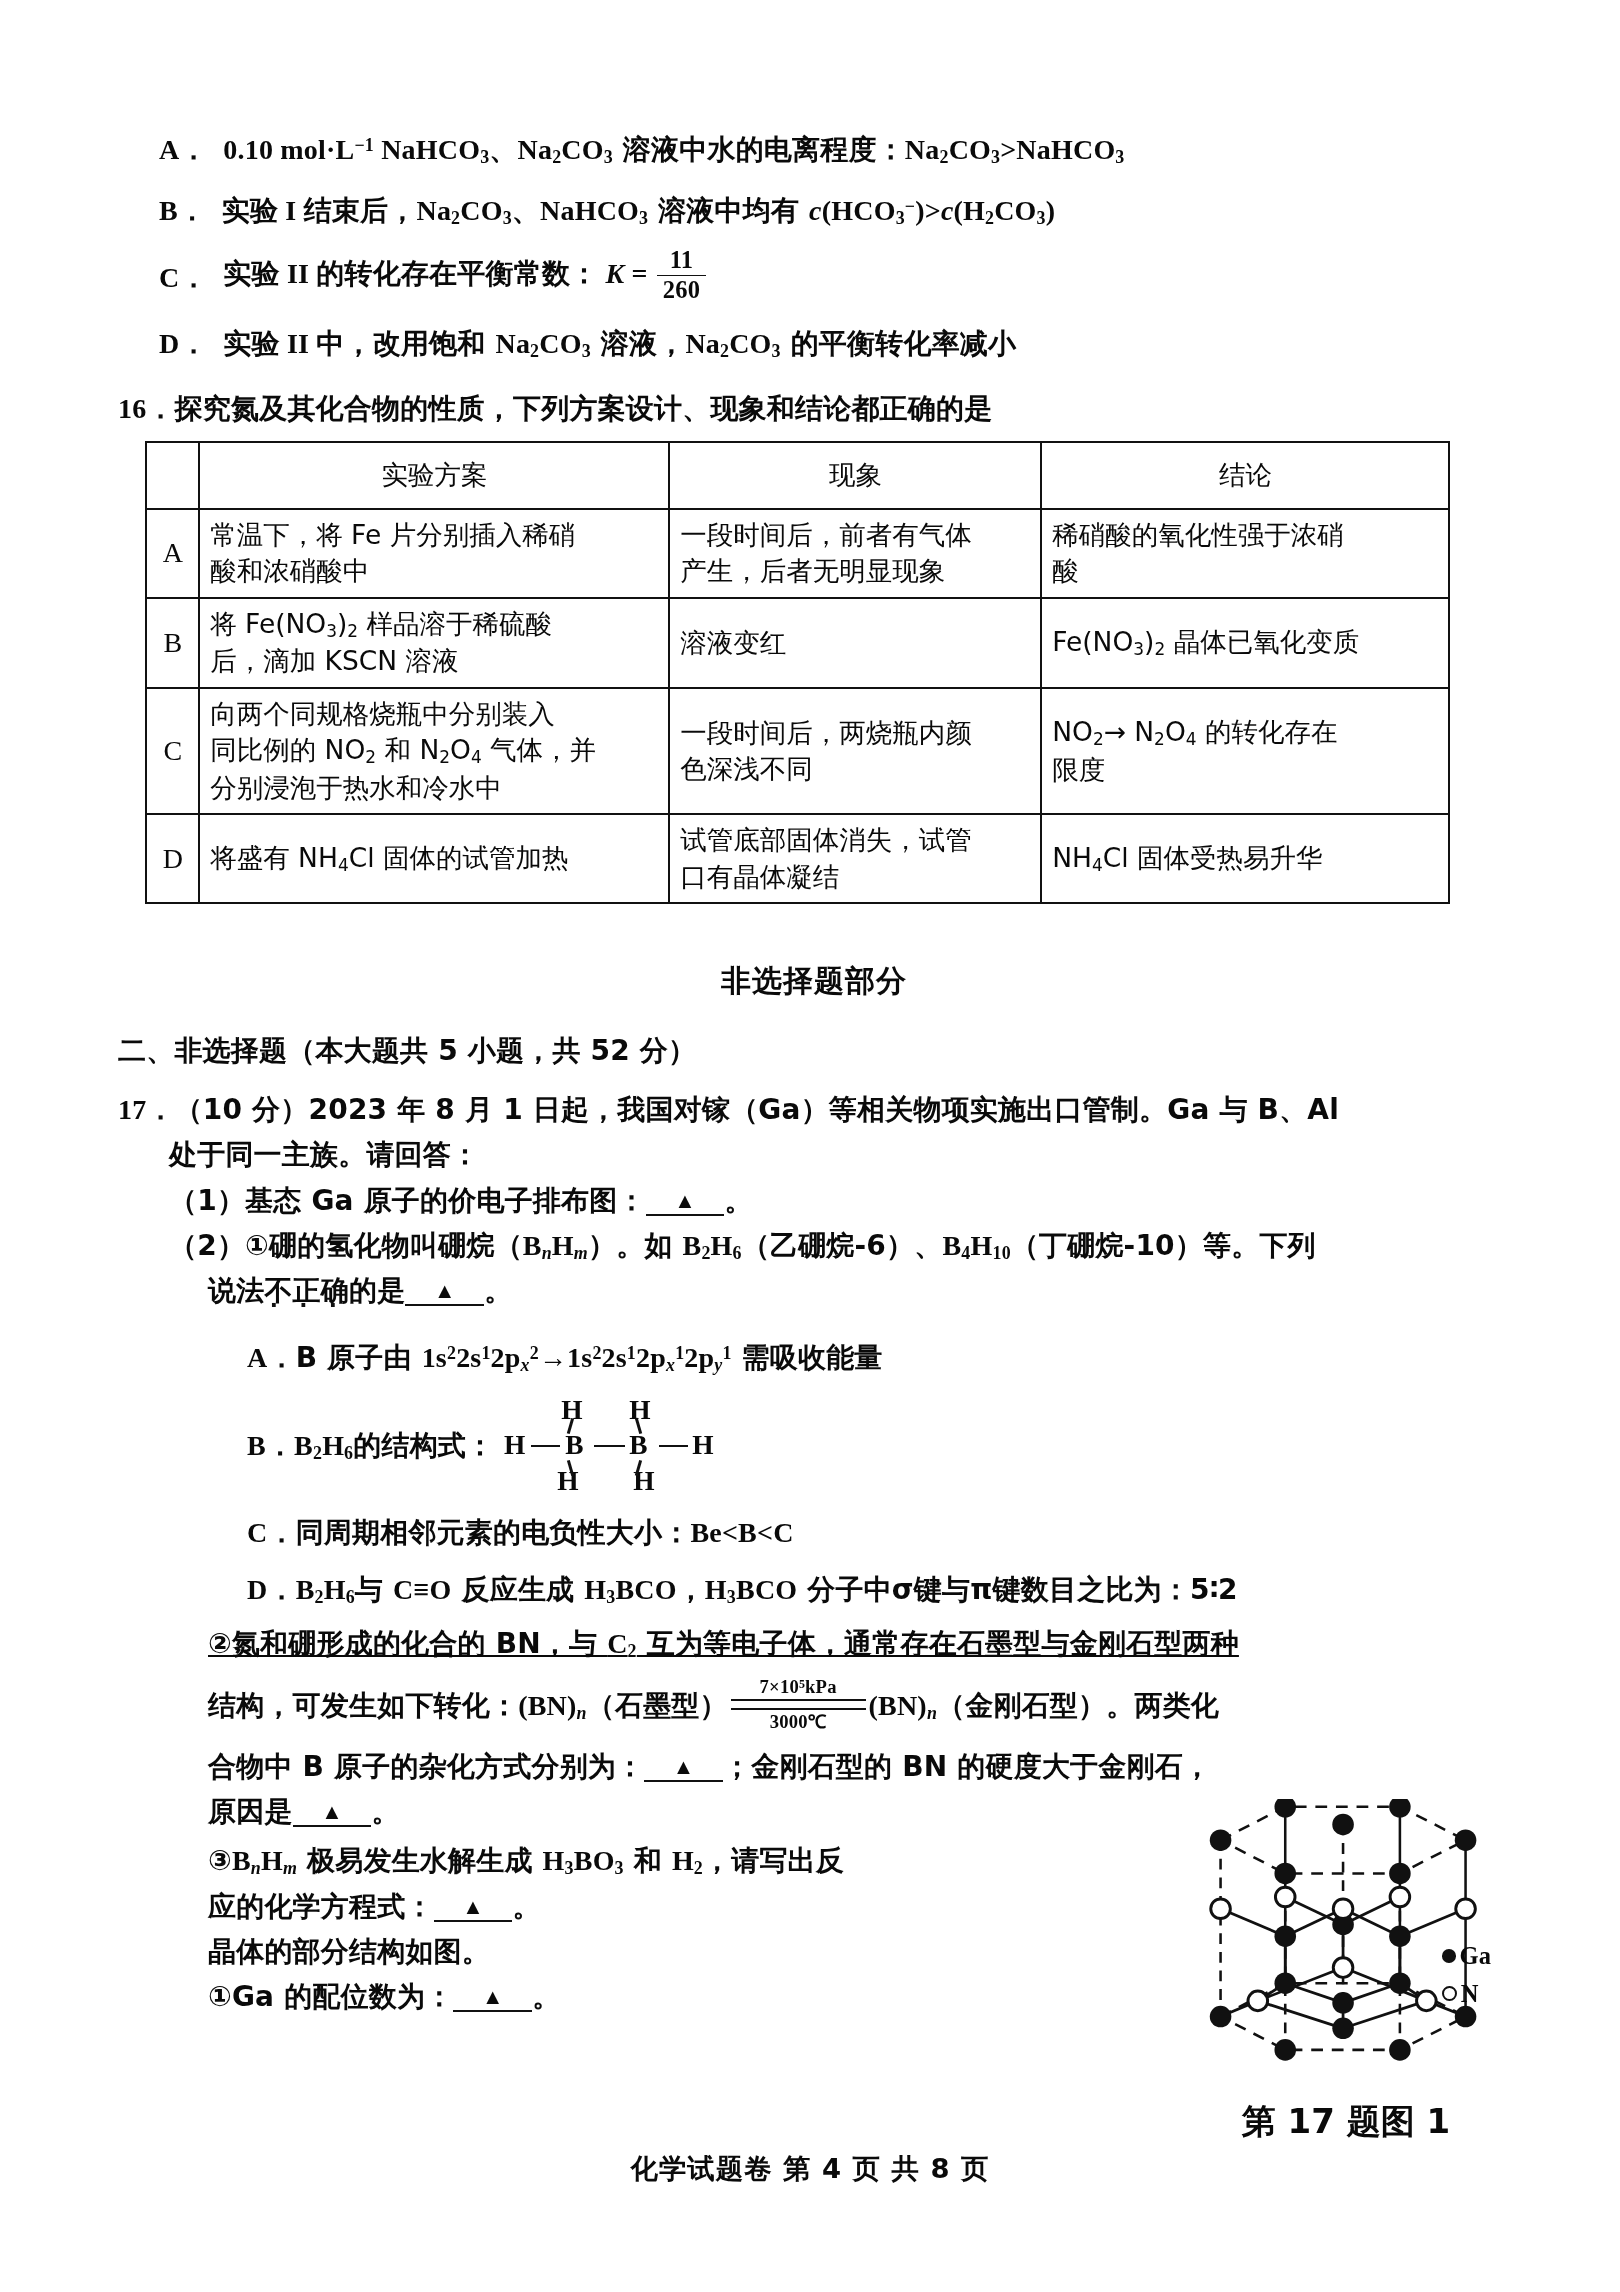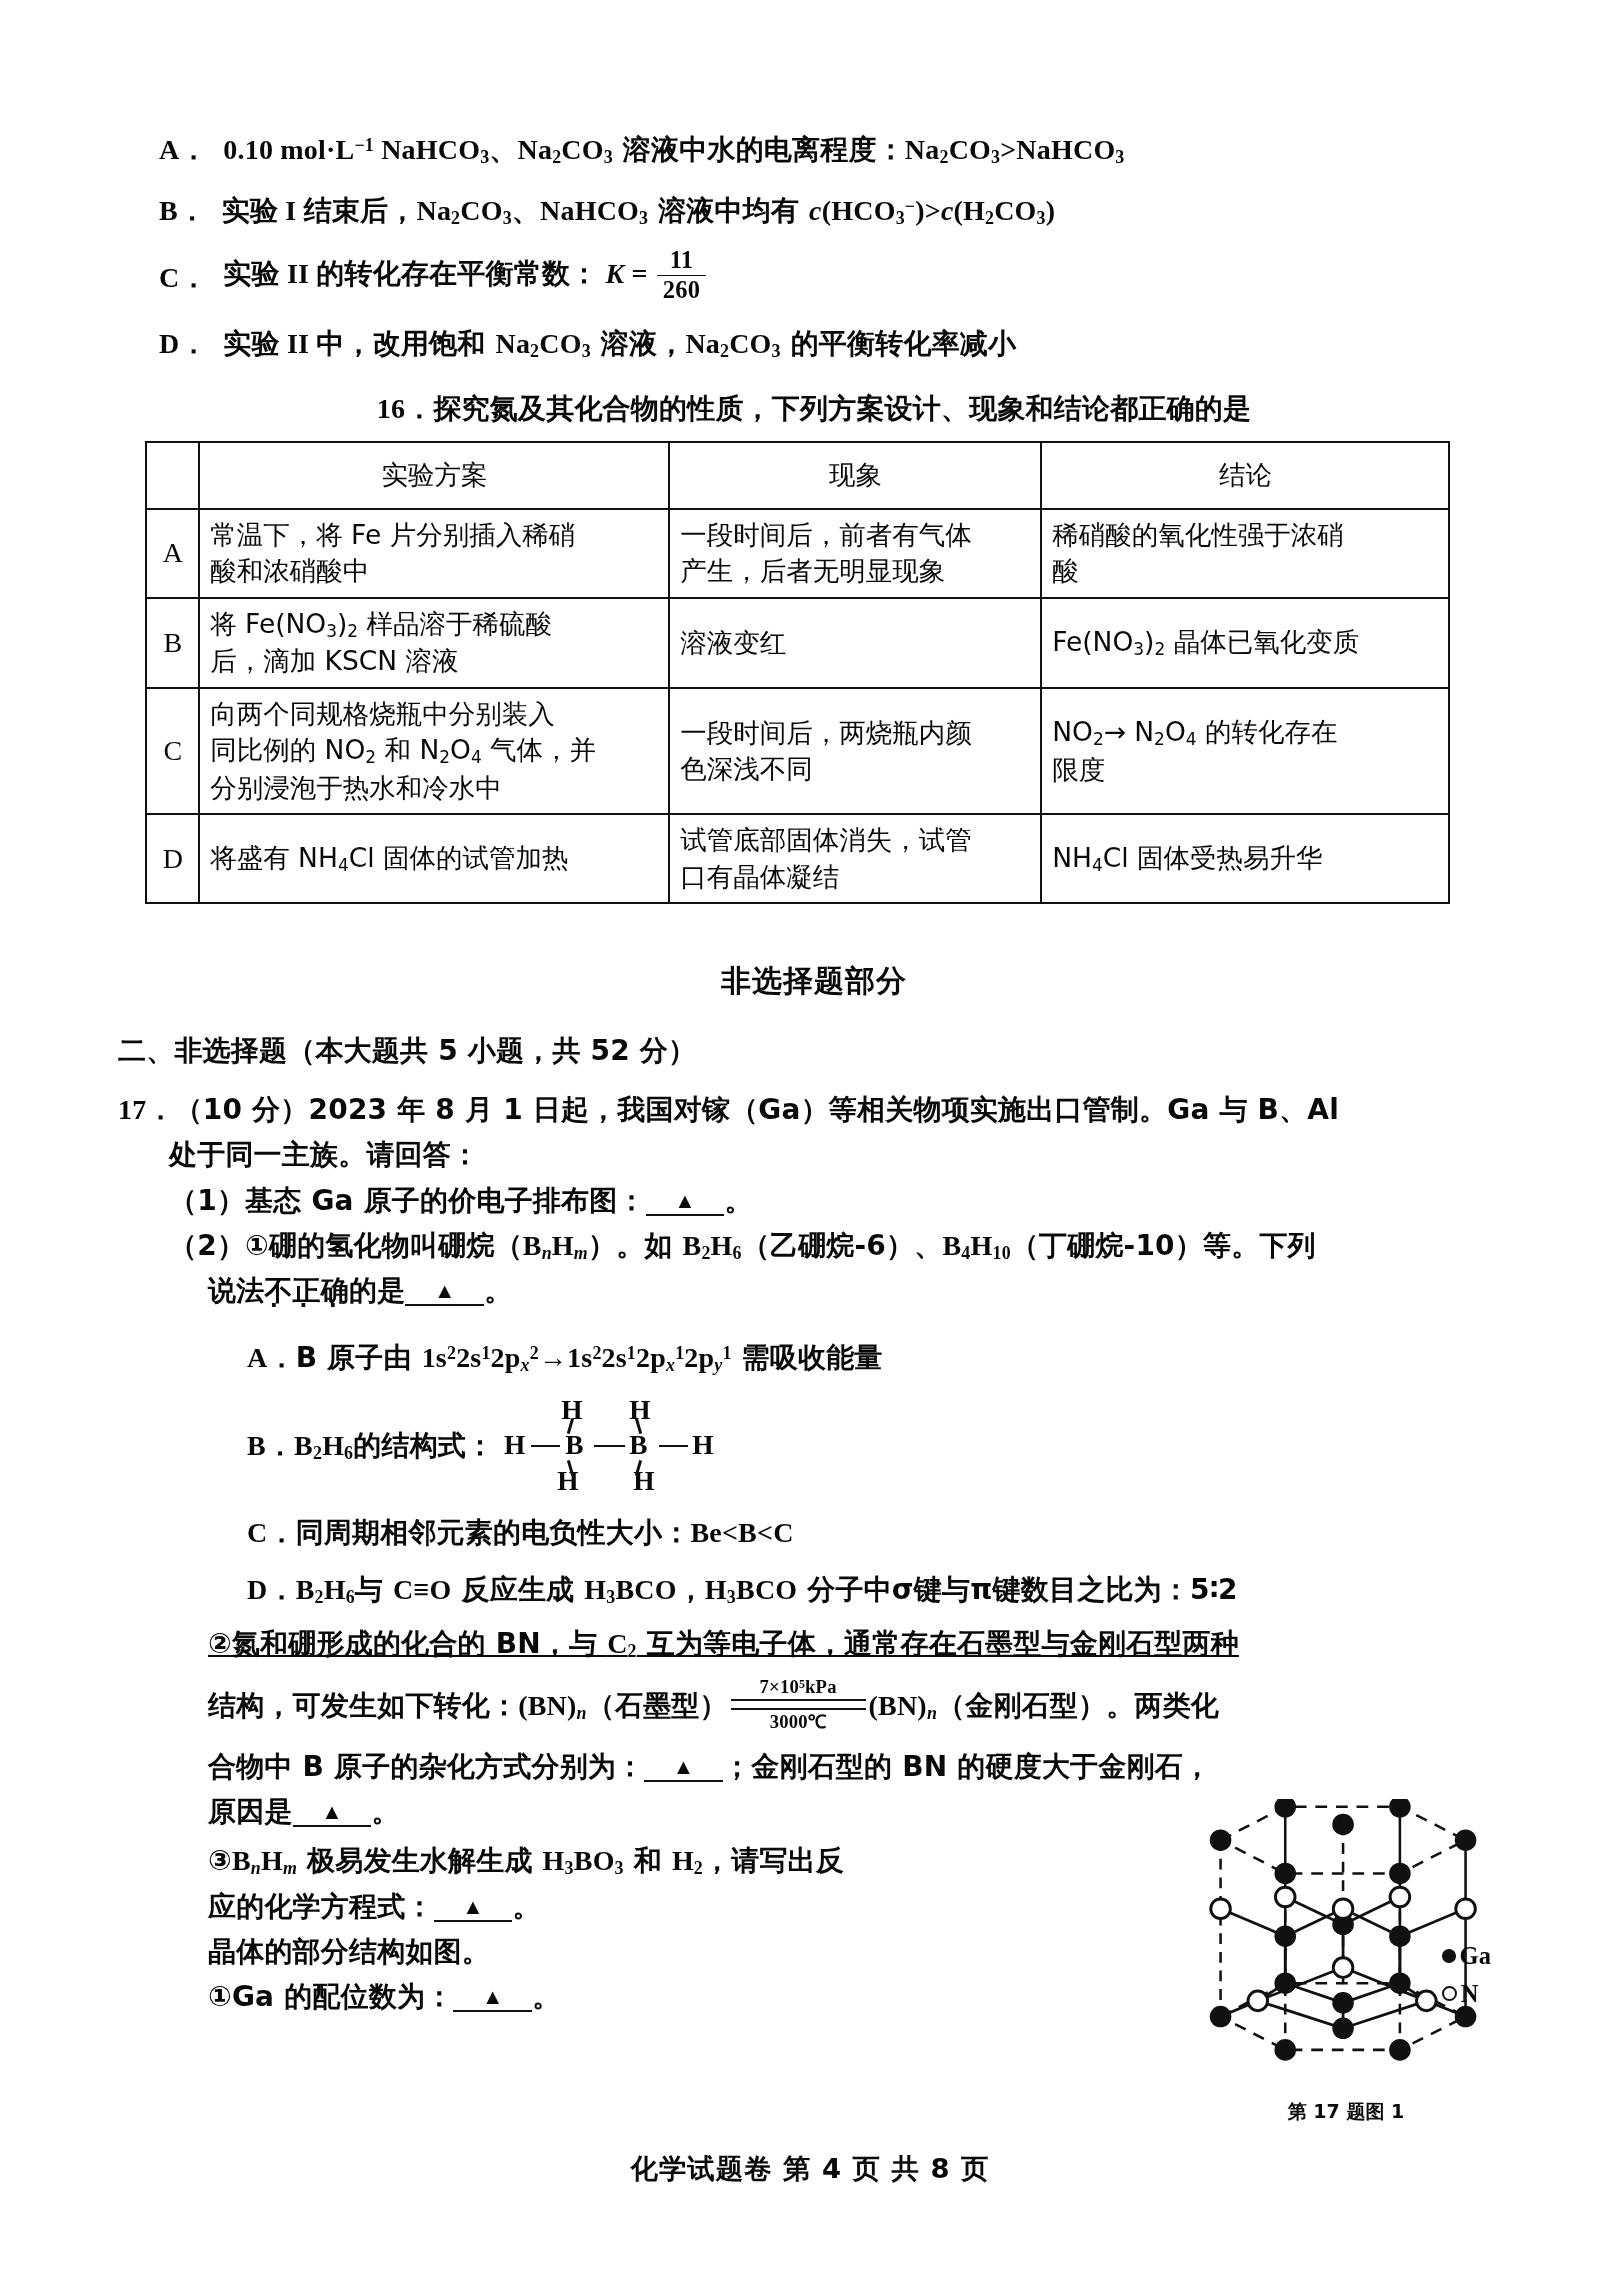--- a/index.html
+++ b/index.html
@@ -193,21 +193,21 @@
   .figure-box {
     position: absolute;
     right: 78px;
     top: 1799px;
     width: 392px;
     text-align: center;
   }
   .fig-caption {
     font-family: "DejaVu Sans", "Liberation Sans", sans-serif;
     font-weight: 700;
-    font-size: 19px;
+    font-size: 34px;
     margin-top: 2px;
   }
   .legend {
     position: absolute;
     left: 292px;
     top: 138px;
     font-family: "Liberation Serif", serif;
     font-weight: 700;
     font-size: 24.5px;
     text-align: left;
@@ -263,21 +263,21 @@
             </span>
         </span>
       </div>
 
       <div class="choice line">
         <span class="sn lab">D．</span>
         <span><span class="cn">实验</span><span class="sn"> II </span><span class="cn">中，改用饱和 </span><span class="sn">Na<sub>2</sub>CO<sub>3</sub></span><span class="cn"> 溶液，</span><span class="sn">Na<sub>2</sub>CO<sub>3</sub></span><span class="cn"> 的平衡转化率减小</span></span>
       </div>
     </div>
 
-    <div class="line qline" style="margin-top:19.6px;text-align:center;">
+    <div class="line qline" style="margin-top:19.6px;">
       <span class="sn">16．</span><span class="cn">探究氮及其化合物的性质，下列方案设计、现象和结论都正确的是</span>
     </div>
 
     <table class="exp">
       <colgroup>
           <col class="c0">
           <col class="c1">
           <col class="c2">
           <col class="c3">
         </colgroup>

